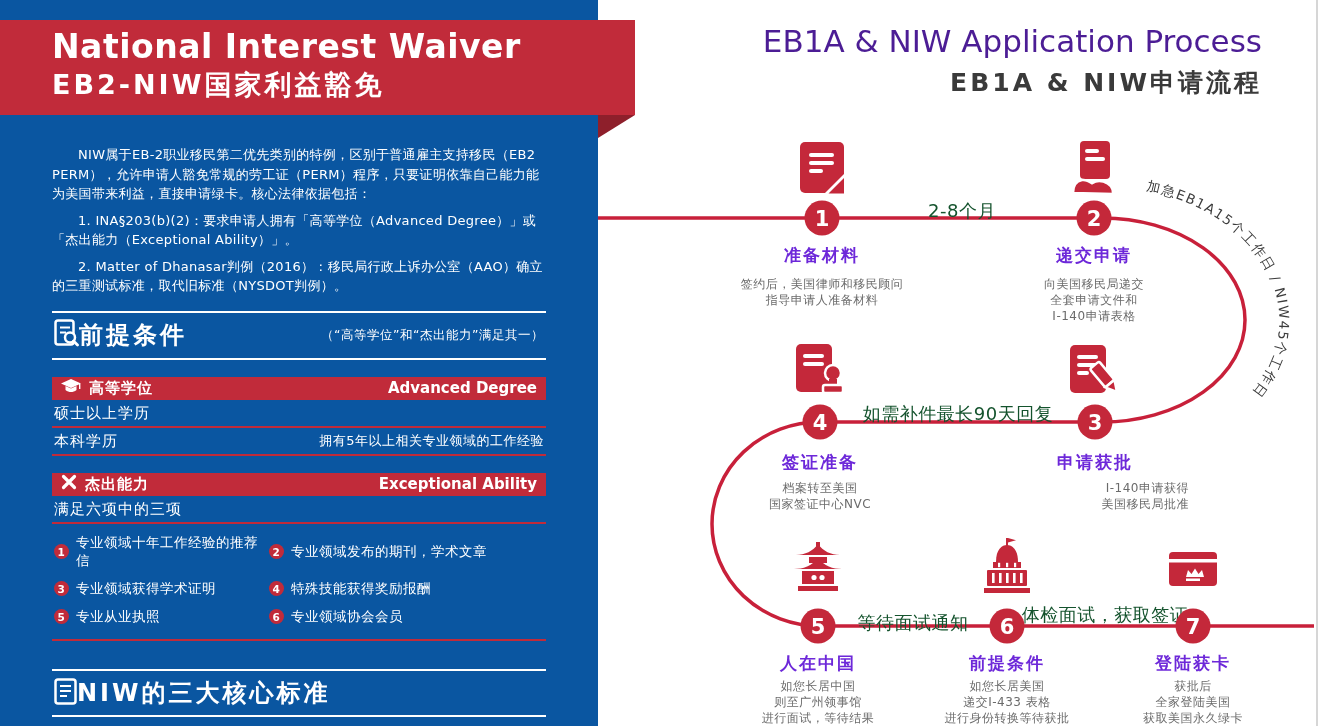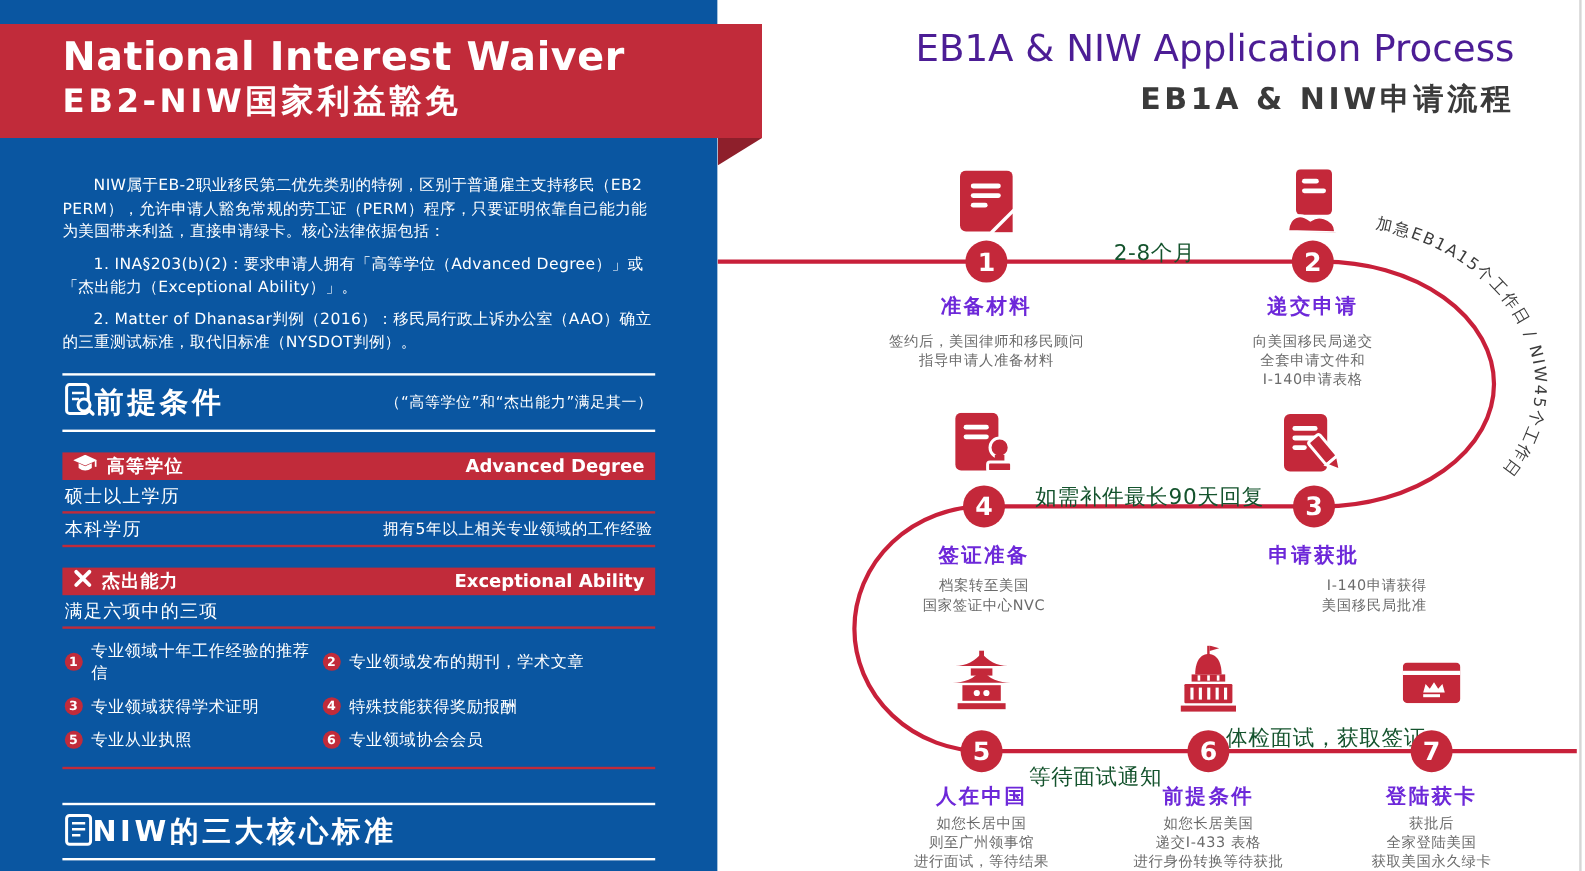--- a/index.html
+++ b/index.html
@@ -173,21 +173,21 @@
         <path id="expedite-arc" d="M504 186 A176 134 0 0 1 504 456"></path>
       </defs>
       <path class="flow-path" d="M0 218 H504 A143 102 0 0 1 504 422 H222 A108 102 0 0 0 222 626 H716"></path>
       <text class="expedite-text">
         <textPath href="#expedite-arc" startOffset="9%">加急EB1A15个工作日 / NIW45个工作日</textPath>
       </text>
     </svg>
 
     <div class="flow-label" style="left:364px;top:199px;">2-8个月</div>
     <div class="flow-label" style="left:360px;top:402px;">如需补件最长90天回复</div>
-    <div class="flow-label" style="left:315px;top:635px;">等待面试通知</div>
+    <div class="flow-label" style="left:315px;top:611px;">等待面试通知</div>
     <div class="flow-label" style="left:507px;top:603px;">体检面试，获取签证</div>
 
     <div class="step-icon" style="left:224px;top:142px;">
       <svg width="44" height="52" viewBox="0 0 44 52">
         <path fill="#c4283a" d="M5 0h34a5 5 0 0 1 5 5v27L25 51H5a5 5 0 0 1-5-5V5a5 5 0 0 1 5-5z"></path>
         <rect x="9" y="11" width="25" height="4" rx="2" fill="#fff"></rect>
         <rect x="9" y="19" width="25" height="4" rx="2" fill="#fff"></rect>
         <rect x="9" y="27" width="14" height="4" rx="2" fill="#fff"></rect>
         <path fill="#c4283a" d="M28.5 51.5 L44 36 V51.5 Z"></path>
       </svg>

